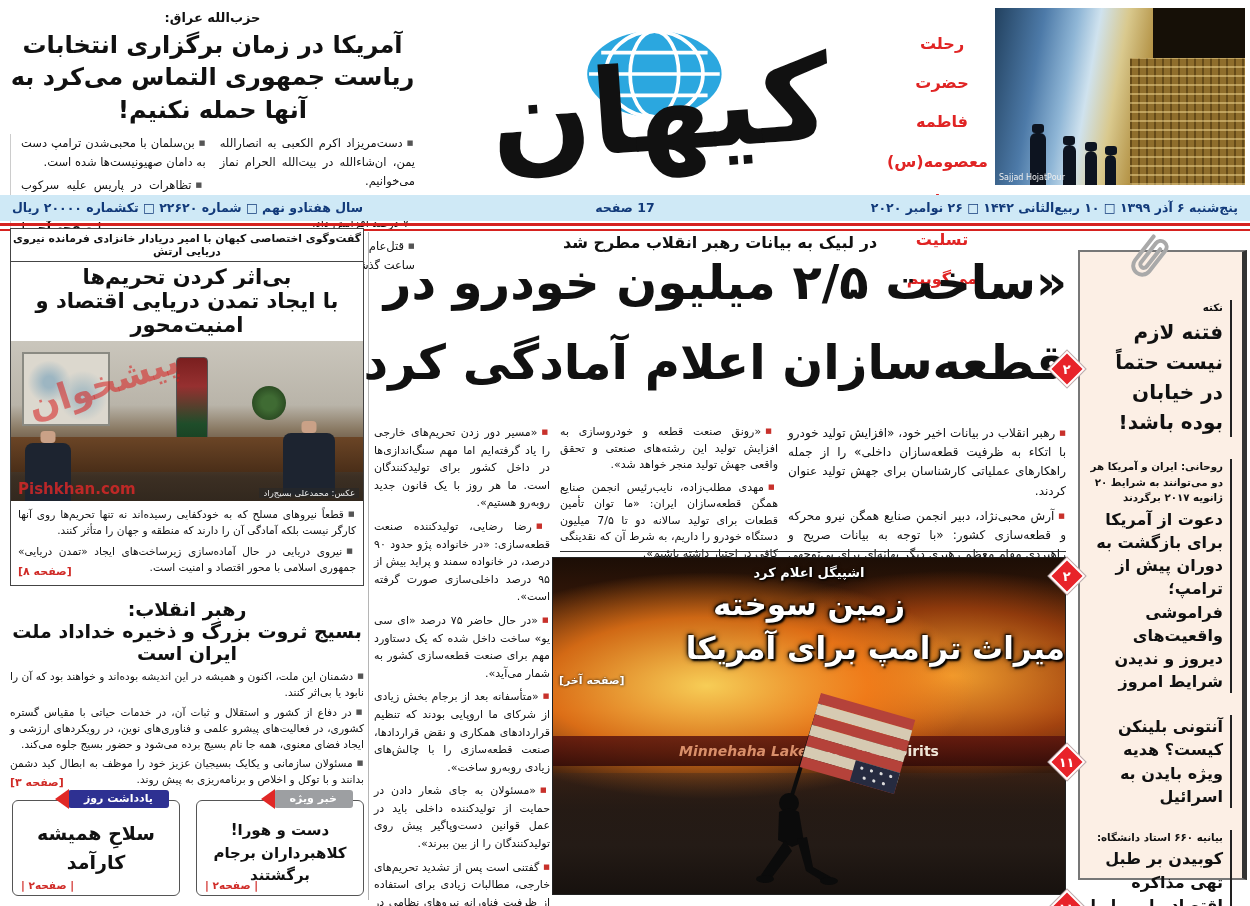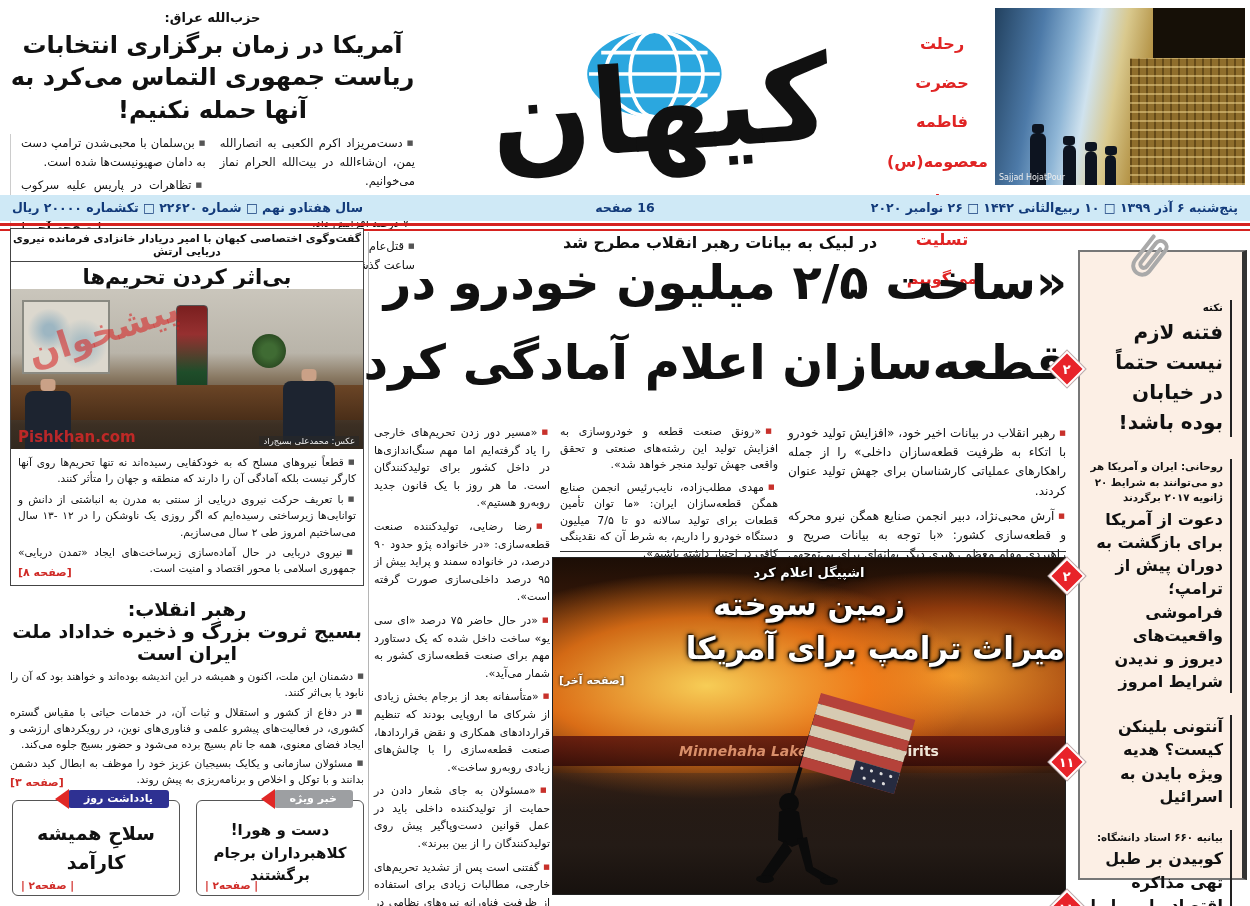--- a/index.html
+++ b/index.html
@@ -171,21 +171,21 @@
     <div class="lattice"></div>
     <div class="fig" style="left:14%; width:16px; height:52px;"></div>
     <div class="fig" style="left:27%; width:13px; height:40px;"></div>
     <div class="fig" style="left:36%; width:12px; height:34px;"></div>
     <div class="fig" style="left:44%; width:11px; height:30px;"></div>
     <div class="credit">Sajjad HojatPour</div>
   </div>
 
   <div class="datebar">
     <span class="db-right">پنج‌شنبه ۶ آذر ۱۳۹۹ □ ۱۰ ربیع‌الثانی ۱۴۴۲ □ ۲۶ نوامبر ۲۰۲۰</span>
-    <span class="db-center">16 صفحه</span>
+    <span class="db-center">17 صفحه</span>
     <span class="db-left">سال هفتادو نهم □ شماره ۲۲۶۲۰ □ تکشماره ۲۰۰۰۰ ریال</span>
   </div>
   <div class="redrule"></div>
   <div class="vrule"></div>
 
   <div class="main-kicker">در لبیک به بیانات رهبر انقلاب مطرح شد</div>
   <div class="main-h1">«ساخت ۲/۵ میلیون خودرو در سال»</div>
   <div class="main-h2">قطعه‌سازان اعلام آمادگی کردند</div>
 
   <div class="colA">
@@ -242,34 +242,34 @@
     </svg>
     <div class="kicker">اشپیگل اعلام کرد</div>
     <div class="h1">زمین سوخته</div>
     <div class="h2">میراث ترامپ برای آمریکا</div>
     <div class="pref">[صفحه آخر]</div>
   </div>
 
   <section class="navy">
     <div class="kicker">گفت‌وگوی اختصاصی کیهان با امیر دریادار خانزادی فرمانده نیروی دریایی ارتش</div>
     <div class="h1">بی‌اثر کردن تحریم‌ها</div>
+    <div class="h2">با ایجاد تمدن دریایی اقتصاد و امنیت‌محور</div>
     <div class="photo">
       <div class="map"></div>
       <div class="flagstand"></div>
       <div class="plant"></div>
       <div class="desk"></div>
       <div class="man" style="left:4%; bottom:0; width:46px; height:58px;"></div>
       <div class="man" style="right:8%; bottom:4%; width:52px; height:62px;"></div>
       <div class="wm-fa">پیشخوان</div>
       <div class="wm-en">Pishkhan.com</div>
       <div class="credit">عکس: محمدعلی بسیج‌راد</div>
     </div>
     <div class="body">
       <p class="bl">قطعاً نیروهای مسلح که به خودکفایی رسیده‌اند نه تنها تحریم‌ها روی آنها کارگر نیست بلکه آمادگی آن را دارند که منطقه و جهان را متأثر کنند.</p>
-      <p class="bl">با تعریف حرکت نیروی دریایی از سنتی به مدرن به انباشتی از دانش و توانایی‌ها زیرساختی رسیده‌ایم که اگر روزی یک ناوشکن را در ۱۲ -۱۳ سال می‌ساختیم امروز طی ۲ سال می‌سازیم.</p>
       <p class="bl">نیروی دریایی در حال آماده‌سازی زیرساخت‌های ایجاد «تمدن دریایی» جمهوری اسلامی با محور اقتصاد و امنیت است.</p>
       <div class="pageref-red pull-up">[صفحه ۸]</div>
     </div>
   </section>
 
   <section class="basij">
     <div class="h1">رهبر انقلاب:</div>
     <div class="h2">بسیج ثروت بزرگ و ذخیره خداداد ملت ایران است</div>
     <div class="body">
       <p class="bl">دشمنان این ملت، اکنون و همیشه در این اندیشه بوده‌اند و خواهند بود که آن را نابود یا بی‌اثر کنند.</p>

